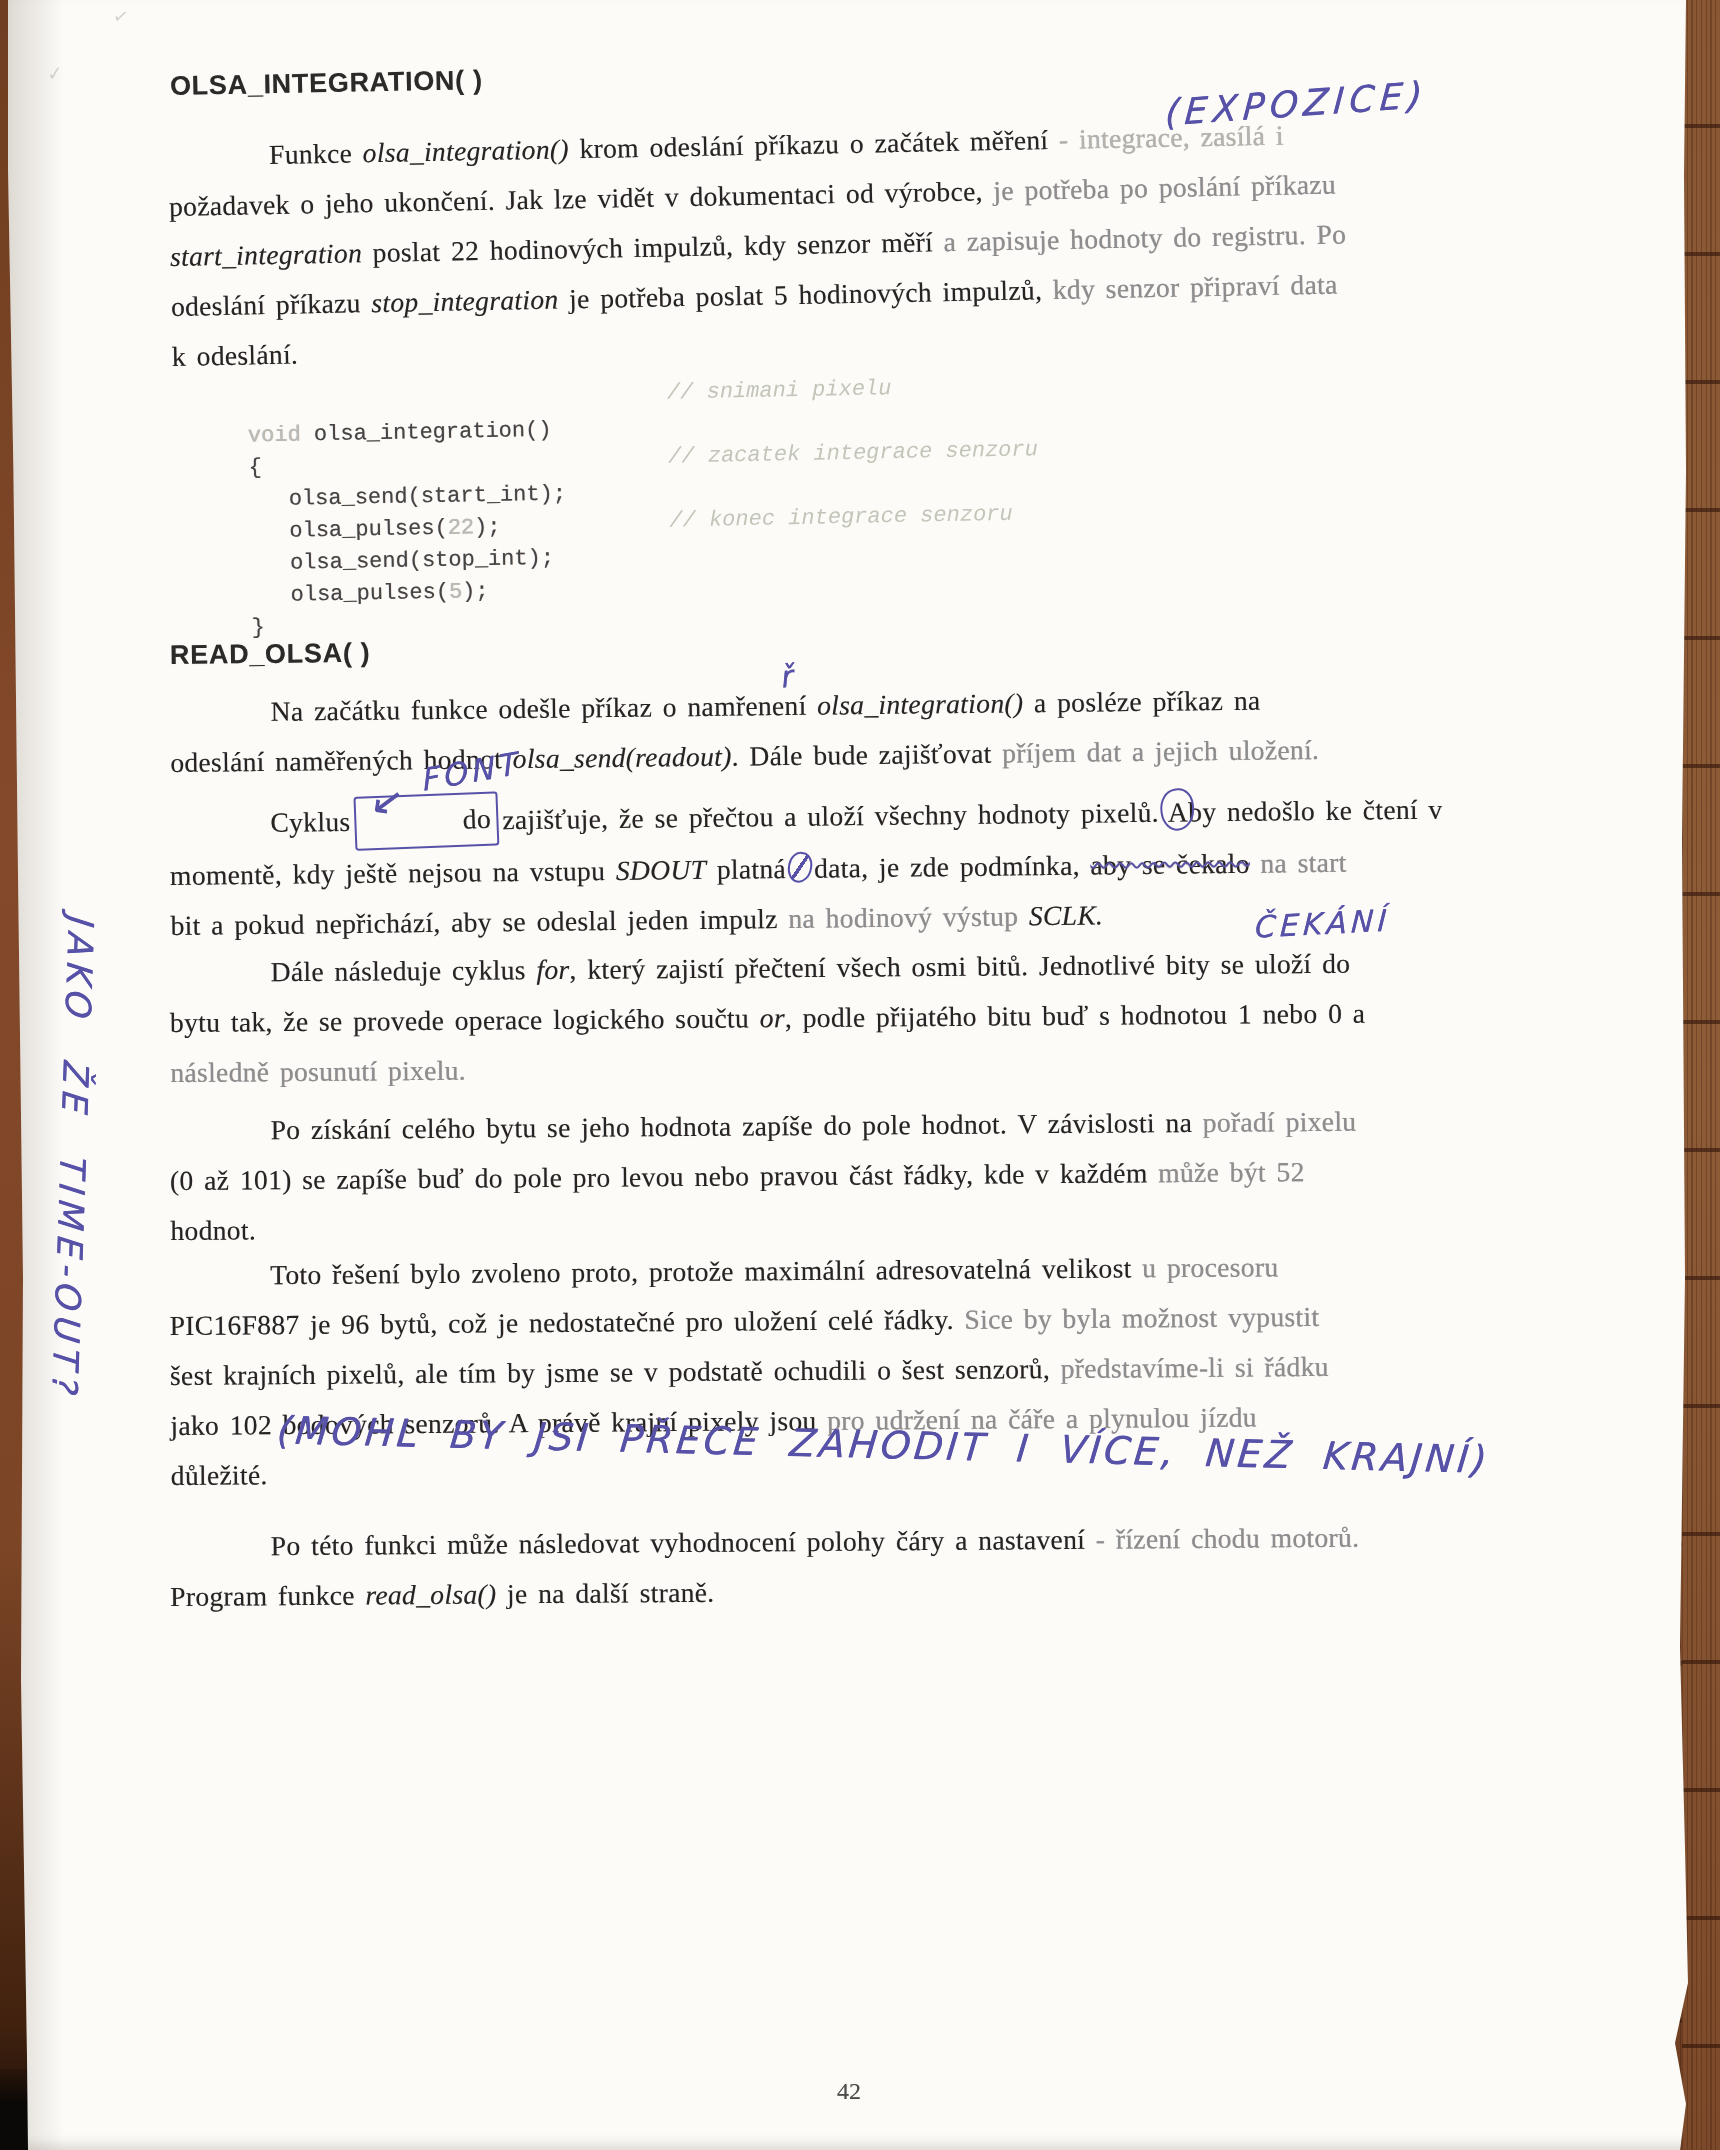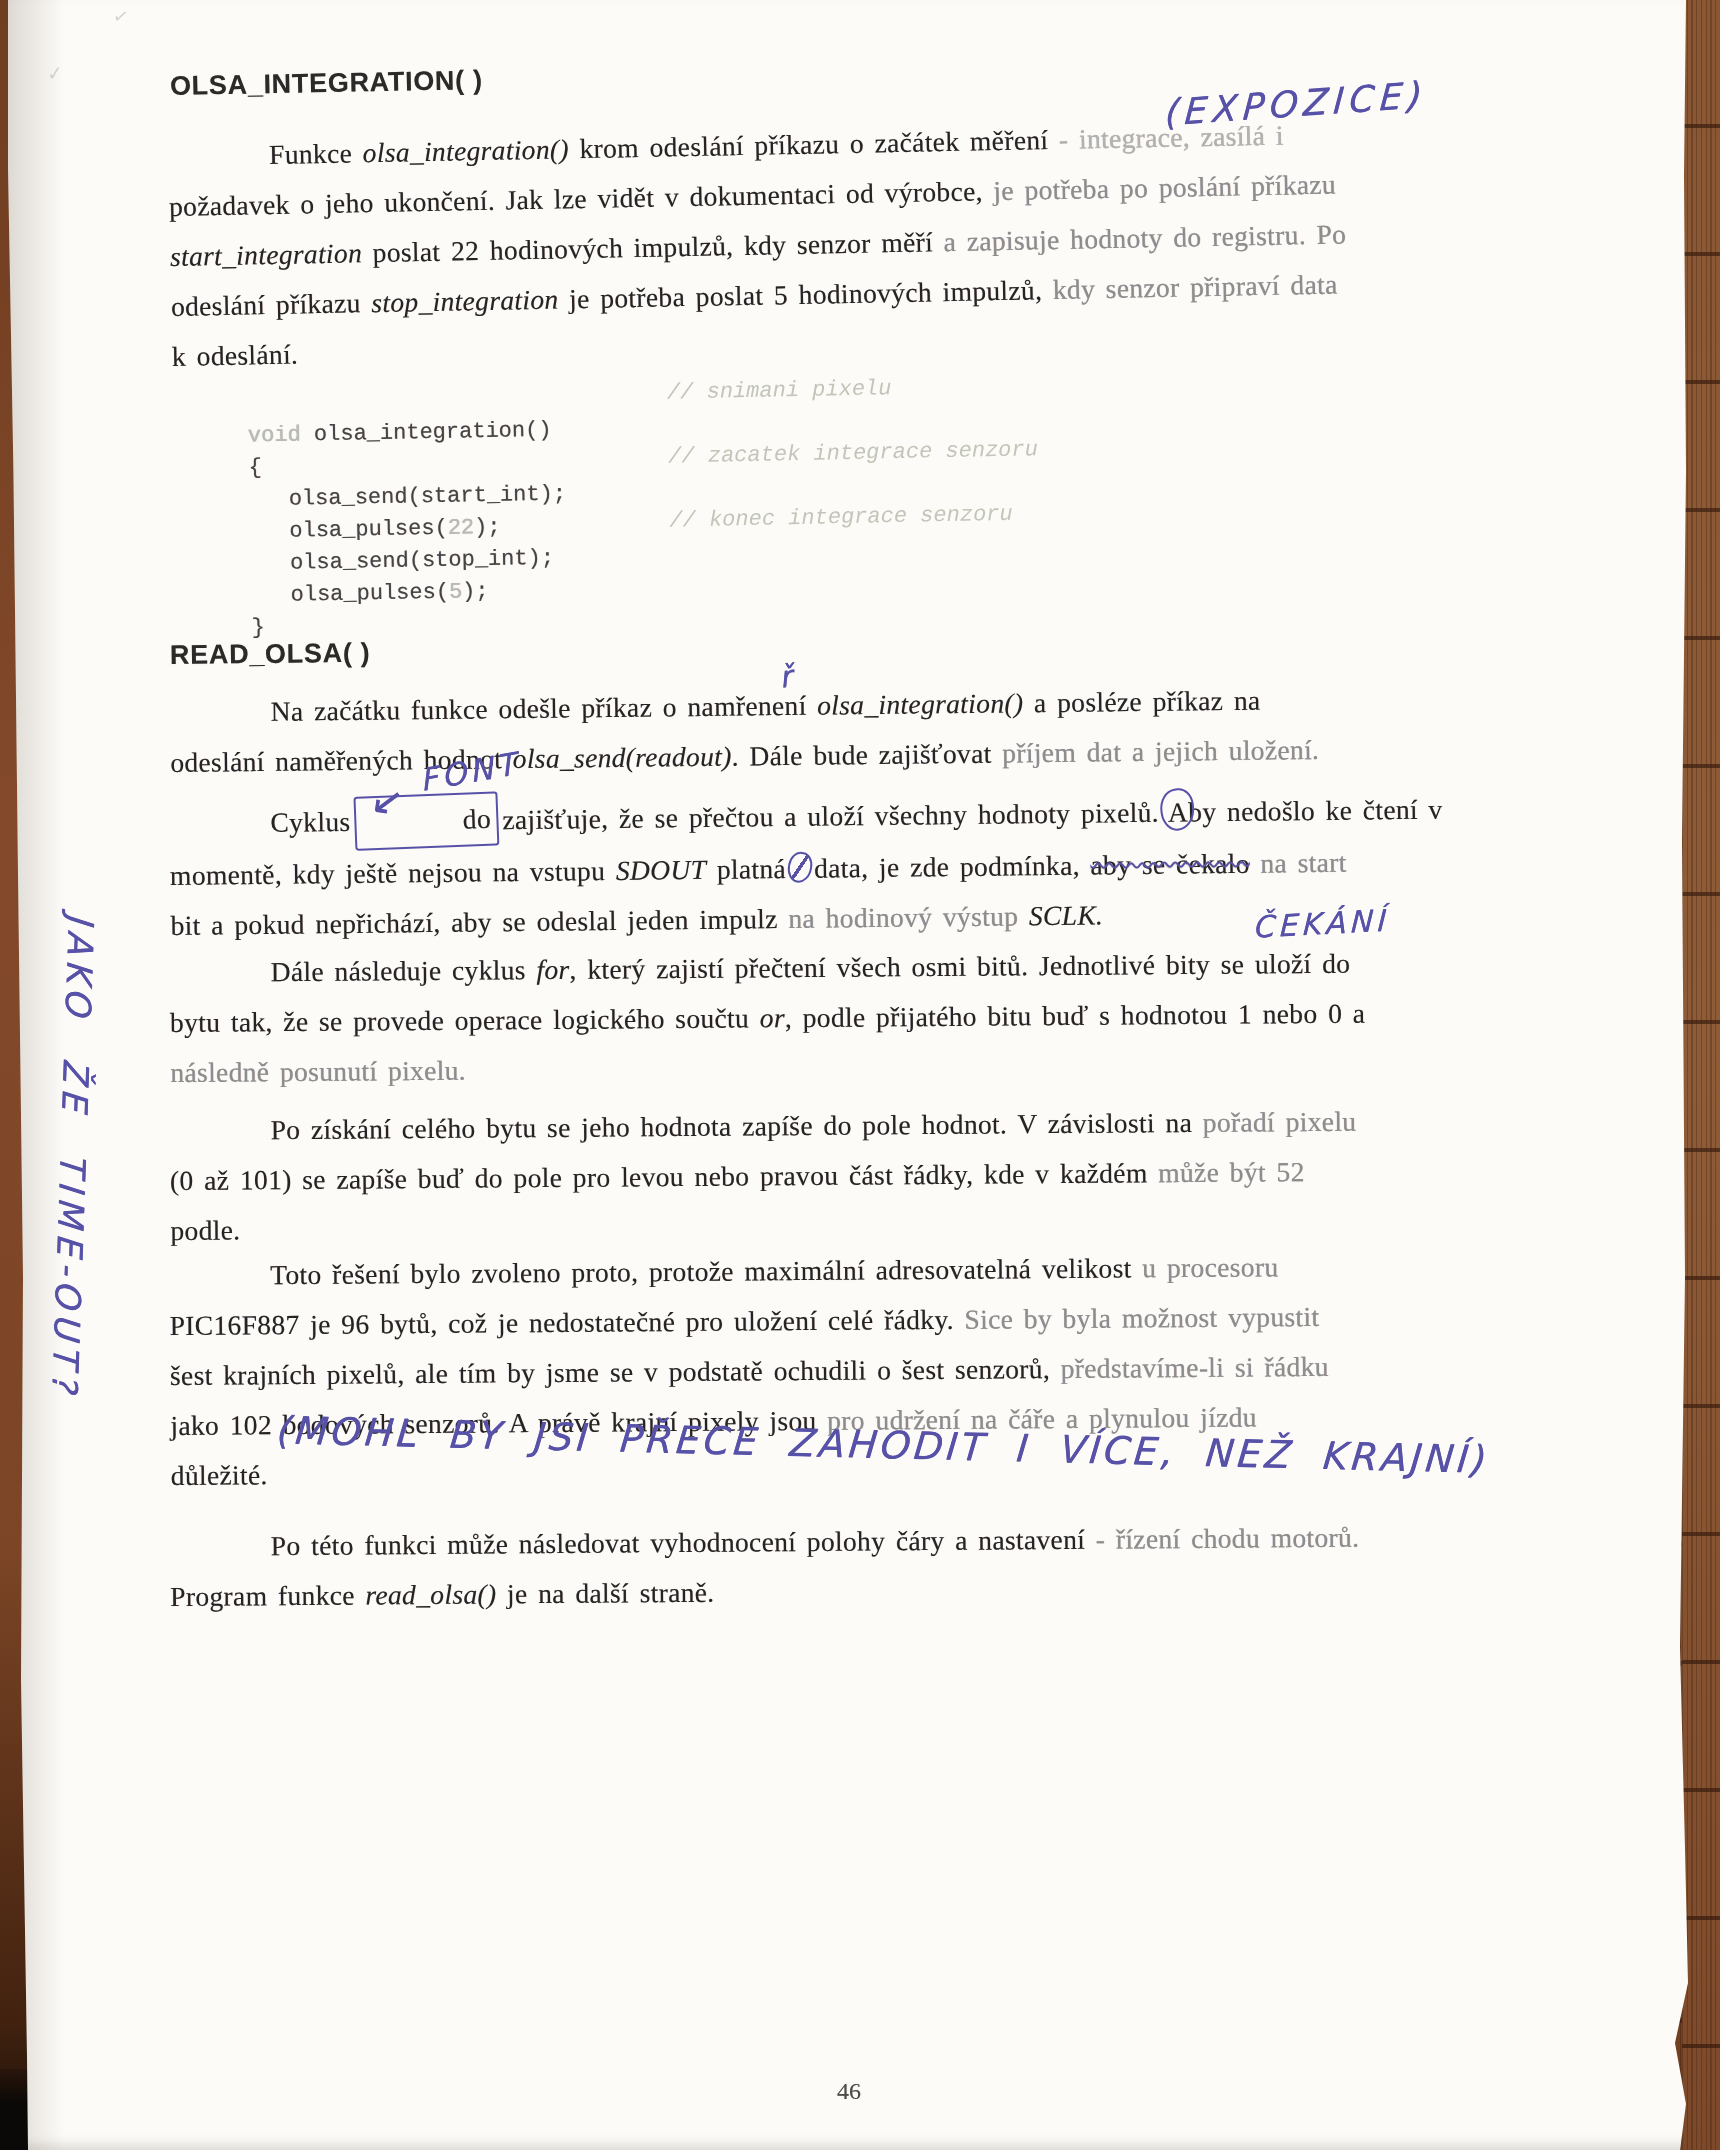--- a/index.html
+++ b/index.html
@@ -144,32 +144,32 @@
   </div>
 
   <h1 class="block heading tilt-b" style="top:640px">READ_OLSA( )</h1>
 
   <p class="block body tilt-b" style="top:688px"><span>Na začátku funkce odešle příkaz o namřenení </span><span class="it">olsa_integration()</span><span> a posléze příkaz na</span><br><span>odeslání naměřených hodnot </span><span class="it">olsa_send(readout)</span><span>. Dále bude zajišťovat </span><span class="mid">příjem dat a jejich uložení.</span></p>
 
   <p class="block body tilt-b" style="top:797px"><span>Cyklus</span><span class="hbox">do</span><span>zajišťuje, že se přečtou a uloží všechny hodnoty pixelů. </span><span class="hcirc">A</span><span>by nedošlo ke čtení v</span><br><span>momentě, kdy ještě nejsou na vstupu </span><span class="it">SDOUT</span><span> platná</span><span class="hins"></span><span>data,  je zde podmínka, </span><span class="hwavy">aby se čekalo</span><span> </span><span class="mid">na start</span><br><span>bit a pokud nepřichází, aby se odeslal jeden impulz </span><span class="mid">na hodinový výstup </span><span class="it">SCLK.</span></p>
 
   <p class="block body tilt-c" style="top:948px"><span>Dále následuje cyklus </span><span class="it">for</span><span>, který zajistí přečtení všech osmi bitů. Jednotlivé bity se uloží do</span><br><span>bytu tak, že se provede operace logického součtu </span><span class="it">or</span><span>, podle přijatého bitu buď s hodnotou 1 nebo 0 a</span><br><span class="mid">následně posunutí pixelu.</span></p>
 
-  <p class="block body tilt-c" style="top:1106px"><span>Po získání celého bytu se jeho hodnota zapíše do pole hodnot. V závislosti na </span><span class="mid">pořadí pixelu</span><br><span>(0 až 101) se zapíše buď do pole pro levou nebo pravou část řádky, kde v každém </span><span class="mid">může být 52</span><br><span>podle.</span></p>
+  <p class="block body tilt-c" style="top:1106px"><span>Po získání celého bytu se jeho hodnota zapíše do pole hodnot. V závislosti na </span><span class="mid">pořadí pixelu</span><br><span>(0 až 101) se zapíše buď do pole pro levou nebo pravou část řádky, kde v každém </span><span class="mid">může být 52</span><br><span>hodnot.</span></p>
 
   <p class="block body tilt-c" style="top:1251px"><span>Toto řešení bylo zvoleno proto, protože maximální adresovatelná velikost </span><span class="mid">u procesoru</span><br><span>PIC16F887 je 96 bytů, což je nedostatečné pro uložení celé řádky. </span><span class="mid">Sice by byla možnost vypustit</span><br><span>šest krajních pixelů, ale tím by jsme se v podstatě ochudili o šest senzorů, </span><span class="mid">představíme-li si řádku</span><br><span>jako 102 bodových senzorů. A právě krajní pixely jsou </span><span class="mid">pro udržení na čáře a plynulou jízdu</span><br><span>důležité.</span></p>
 
   <p class="block body tilt-c" style="top:1522px"><span>Po této funkci může následovat vyhodnocení polohy čáry a nastavení </span><span class="mid">- řízení chodu motorů.</span><br><span>Program funkce </span><span class="it">read_olsa()</span><span> je na další straně.</span></p>
 
   <div class="hw hw-expozice">(EXPOZICE)</div>
   <div class="hw hw-caron">ř</div>
   <div class="hw hw-font">FONT</div>
   <div class="hw hw-font-arrow">↙</div>
   <div class="hw hw-cekani">ČEKÁNÍ</div>
   <div class="hw hw-mohl">(MOHL BY JSI PŘECE ZAHODIT I VÍCE, NEŽ KRAJNÍ)</div>
   <div class="hw hw-margin">JAKO ŽE TIME-OUT?</div>
 
-  <div class="pagenum">46</div>
+  <div class="pagenum">42</div>
 
   <span class="smudge smudge-1">✓</span>
   <span class="smudge smudge-2">✓</span>
 </div>
 
 
 </body></html>

